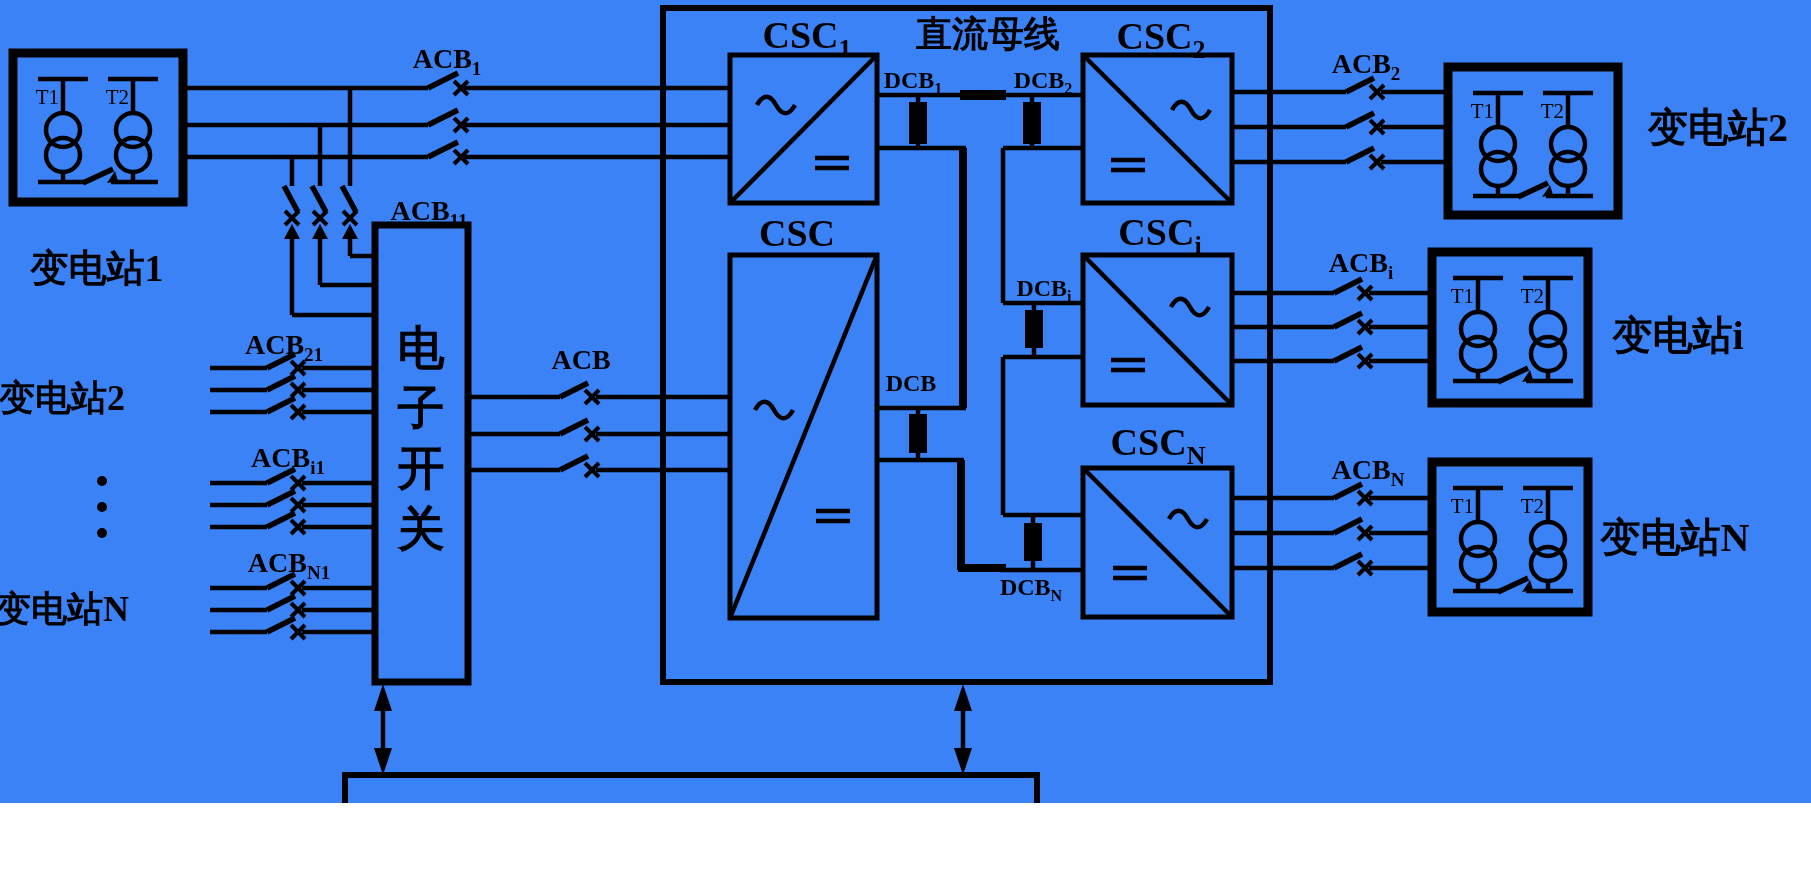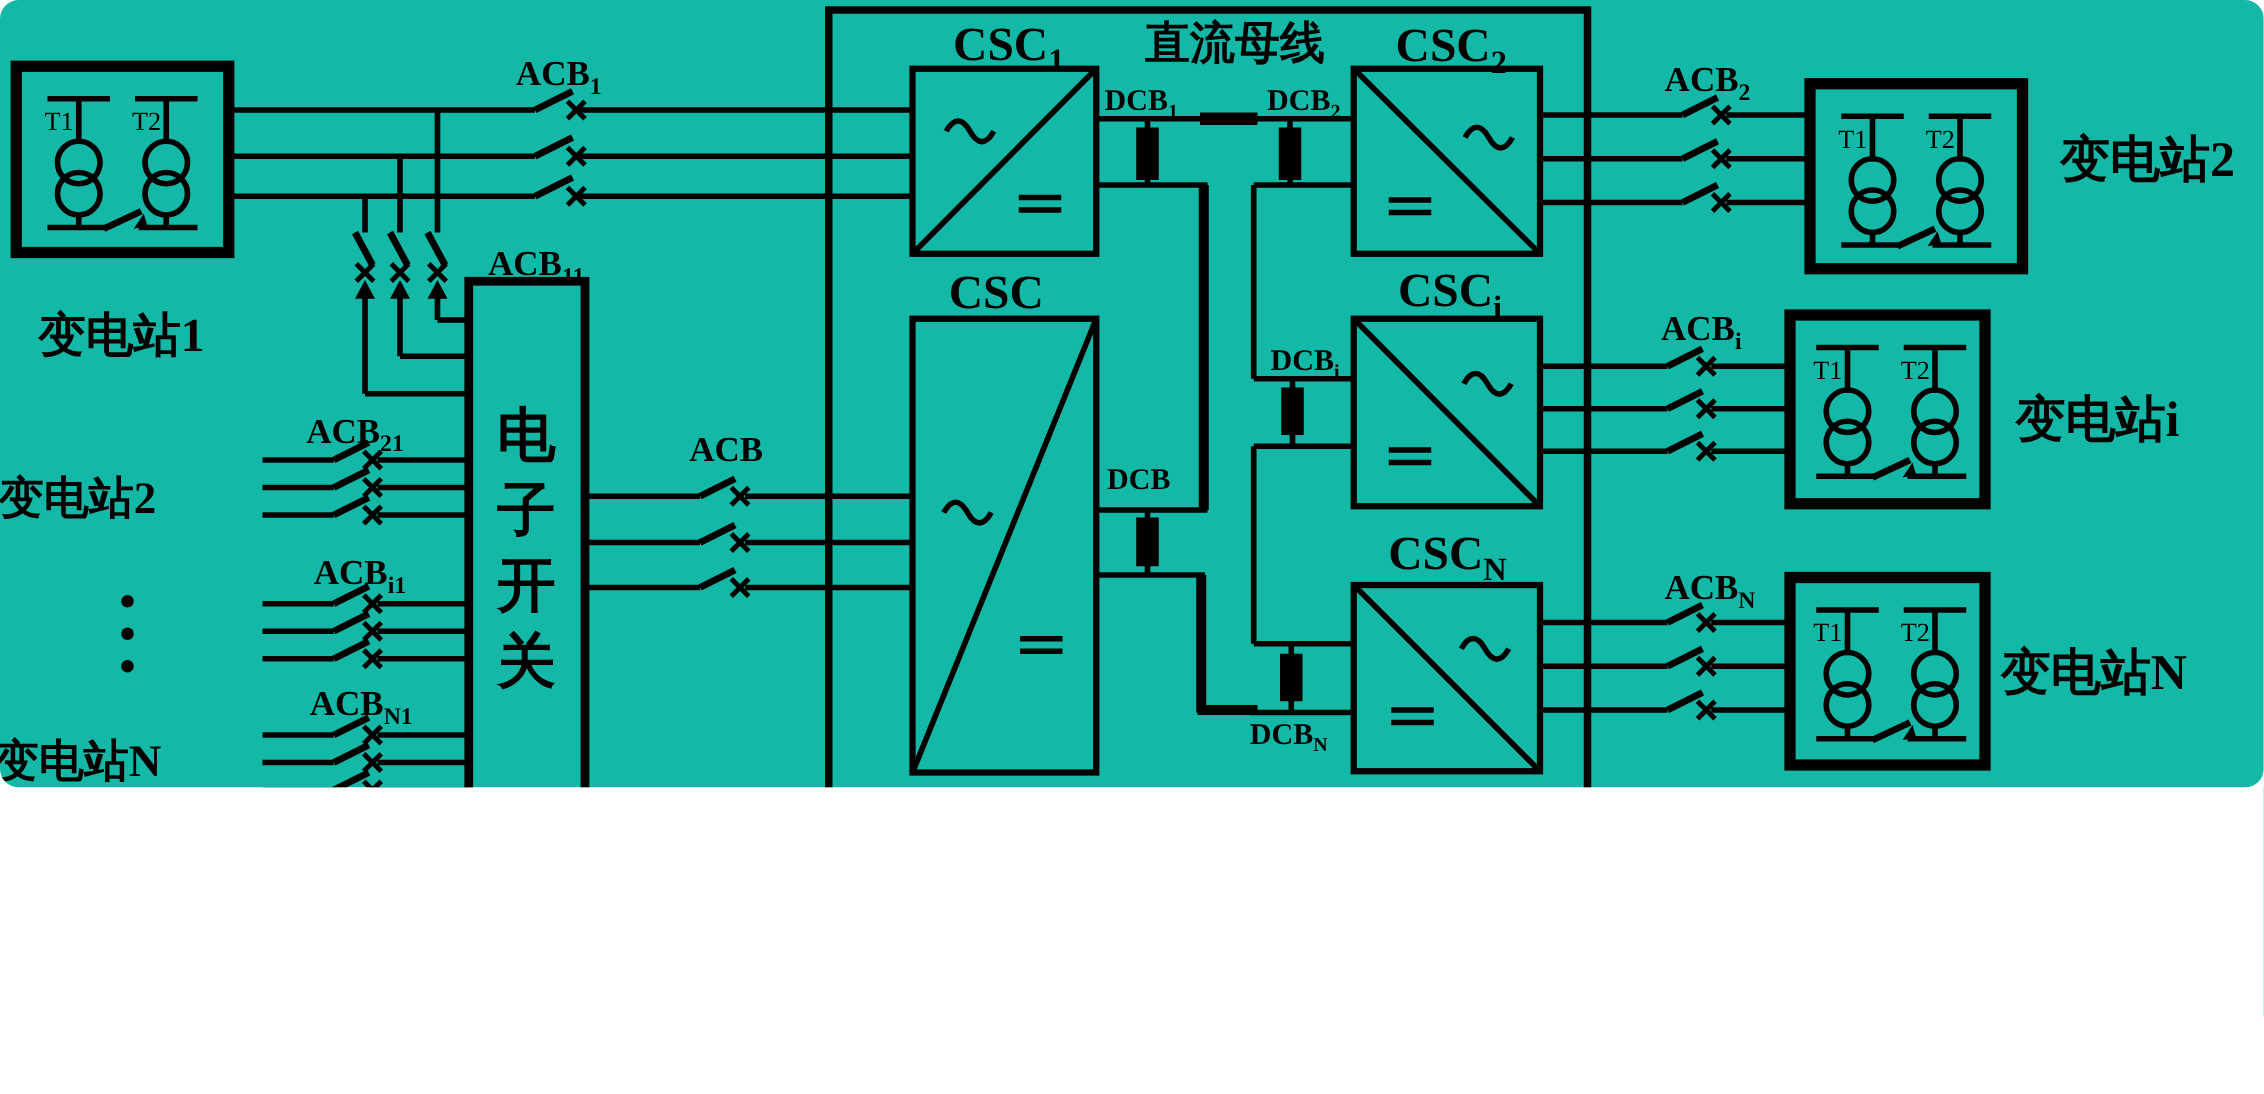--- a/index.html
+++ b/index.html
@@ -1,16 +1,16 @@
 <!DOCTYPE html>
 <html><head>
 <meta charset="utf-8">
 <style>
   html,body{margin:0;padding:0;background:#fff;}
-  #stage{position:relative;width:1811px;height:630px;background:#14b8a6;overflow:hidden;border-radius:15px;}
+  #stage{position:relative;width:1811px;height:803px;background:#3b82f6;overflow:hidden;}
   svg{position:absolute;left:0;top:0;}
   
   .w   {stroke:#000;stroke-width:4.5;fill:none;}
   .w8  {stroke:#000;stroke-width:8;fill:none;}
   .bx5 {fill:none;stroke:#000;stroke-width:5;}
   .bx6 {fill:none;stroke:#000;stroke-width:6;}
   .bx7 {fill:none;stroke:#000;stroke-width:7;}
   .bx9 {fill:none;stroke:#000;stroke-width:9;}
   .fill{fill:#000;stroke:none;}
   .xm  {stroke:#000;stroke-width:4;}

